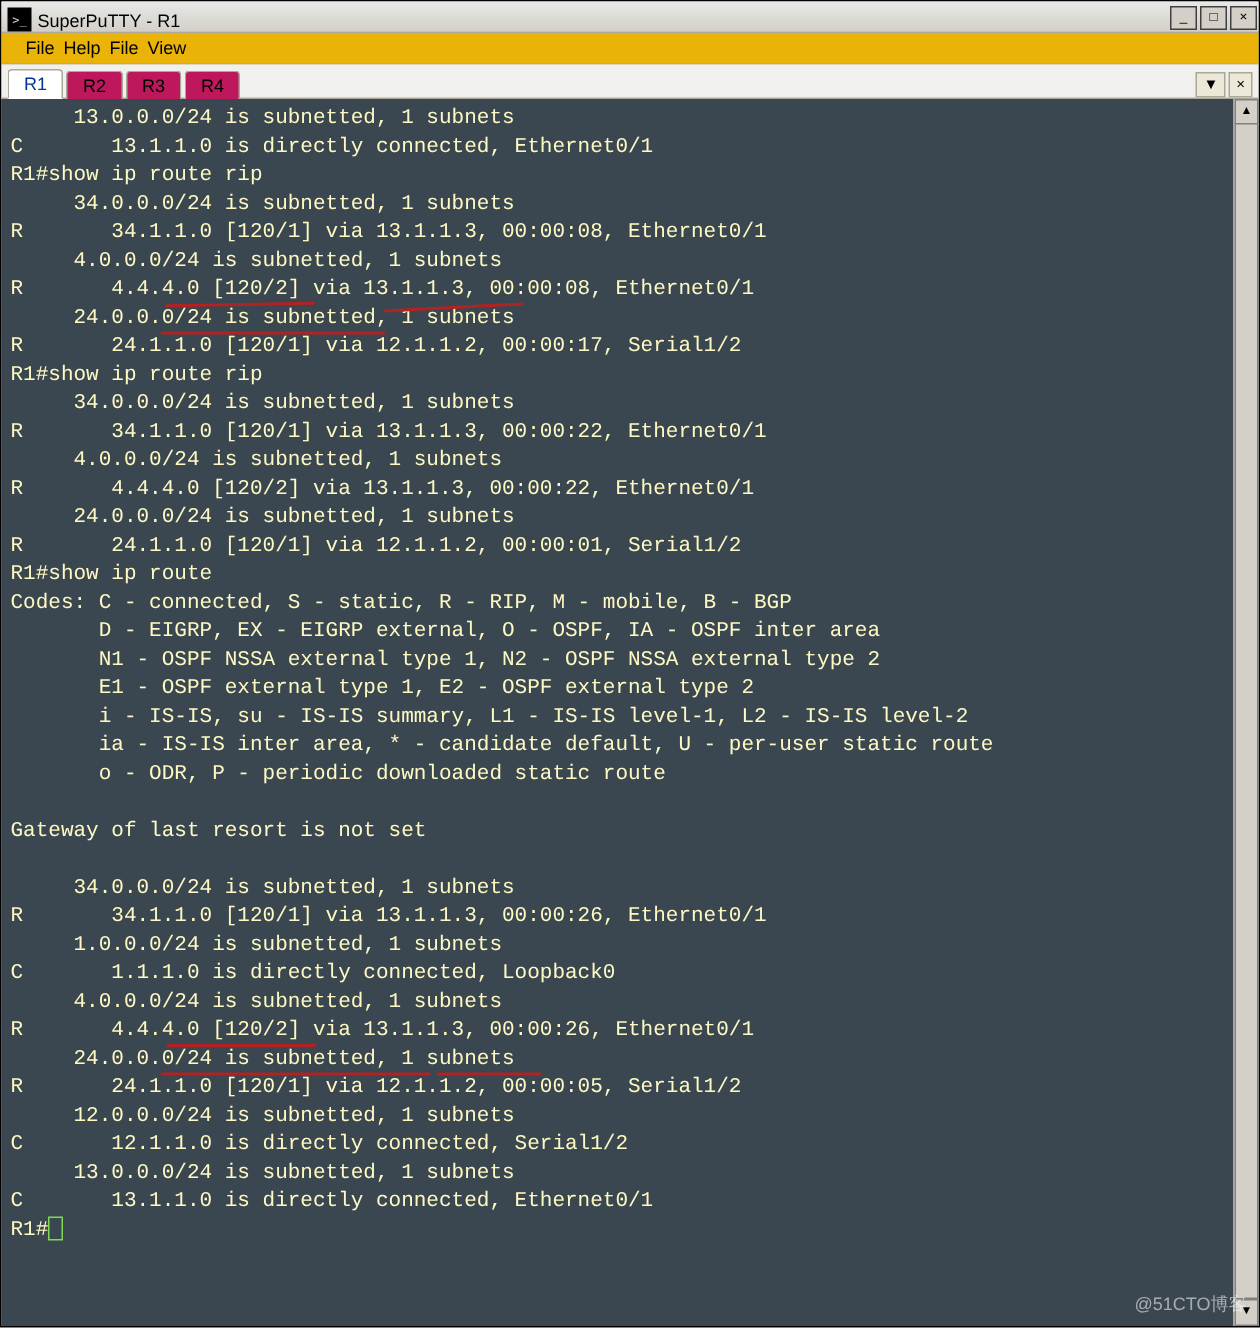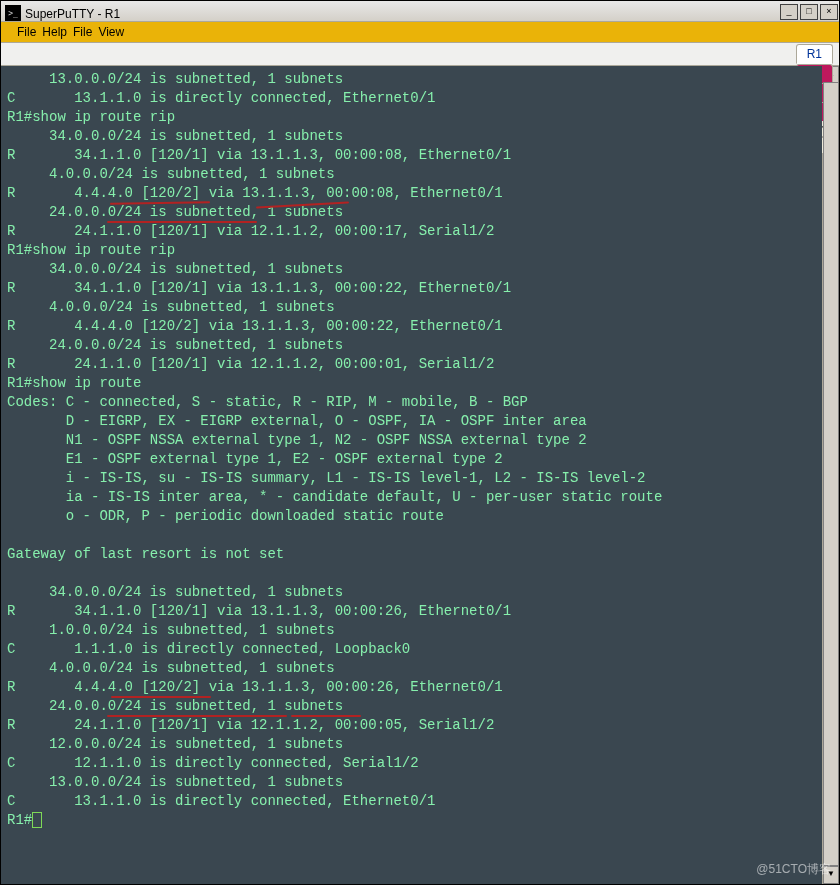--- a/index.html
+++ b/index.html
@@ -5,27 +5,27 @@
   html, body { margin:0; padding:0; font-family: "Segoe UI", Tahoma, sans-serif; background:#c0c0c0; }
   .window { width:840px; height:885px; background:#ece9d8; border:1px solid #000; box-sizing:border-box; display:flex; flex-direction:column; position:relative; }
   .titlebar { height:20px; background:linear-gradient(to bottom,#e8e8e8,#d4d0c8); display:flex; align-items:flex-end; font-size:12px; border-bottom:1px solid #aca899; }
   .titlebar .icon { width:16px; height:16px; background:#000; margin:0 4px; display:flex; align-items:center; justify-content:center; }
   .titlebar .icon::before { content:">_"; color:#ccc; font-size:8px; font-family:monospace; }
   .titlebar .title { flex:1; color:#000; }
   .titlebar .controls { display:flex; }
   .titlebar .controls .btn { width:16px; height:14px; margin:1px; border:1px solid #404040; background:#d4d0c8; font-size:9px; line-height:12px; text-align:center; cursor:pointer; font-family:Arial; }
   .menubar { height:20px; background:#eab308; display:flex; align-items:center; padding:0 16px; font-size:12px; gap:6px; border-bottom:1px solid #aca899; }
   .menubar span { cursor:pointer; }
-  .tabbar { height:22px; background:#f0f0ee; display:flex; align-items:flex-end; padding:0 4px; border-bottom:1px solid #aca899; position:relative;flex-direction:column; }
+  .tabbar { height:22px; background:#f0f0ee; display:flex; align-items:flex-end; padding:0 4px; border-bottom:1px solid #aca899; position:relative; }
   .tab { padding:2px 10px; font-size:12px; border:1px solid #aca899; border-bottom:none; background:#be185d; margin-right:2px; border-radius:3px 3px 0 0; cursor:pointer; position:relative; top:1px; }
   .tab.active { background:#fff; font-weight:normal; color:#003399; border-bottom:1px solid #fff; }
   .tabbar .spacer { flex:1; }
   .tabbar .dropdown, .tabbar .closebtn { font-size:10px; padding:2px 4px; border:1px solid #aca899; margin-left:2px; background:#ece9d8; cursor:pointer; }
   .terminal-wrap { flex:1; display:flex; background:#3a4750; overflow:hidden; }
-  .terminal { flex:1; background:#3a4750; color:#86efac; font-family:"Courier New",monospace; font-size:14px; line-height:19px; padding:4px 0 4px 6px; white-space:pre; overflow:hidden; position:relative; }
+  .terminal { flex:1; background:#3a4750; color:#fef9c3; font-family:"Courier New",monospace; font-size:14px; line-height:19px; padding:4px 0 4px 6px; white-space:pre; overflow:hidden; position:relative; }
   .terminal .cursor { display:inline-block; width:8px; height:14px; border:1px solid #7ed957; vertical-align:middle; }
   .scrollbar { width:16px; background:#e8e5dc; display:flex; flex-direction:column; border-left:1px solid #aca899; }
   .scrollbar .arrow { height:16px; background:#d4d0c8; border:1px solid #808080; font-size:8px; text-align:center; line-height:14px; cursor:pointer; }
   .scrollbar .track { flex:1; position:relative; }
   .scrollbar .thumb { position:absolute; left:0; right:0; bottom:0; height:100%; background:#d4d0c8; border:1px solid #808080; cursor:pointer; }
   .underline { position:absolute; height:2px; background:#b22222; border-radius:1px; }
   .watermark { position:absolute; right:8px; bottom:6px; color:rgba(255,255,255,0.55); font-size:12px; font-family:sans-serif; pointer-events:none; }
 </style>
 </head>
 <body>

